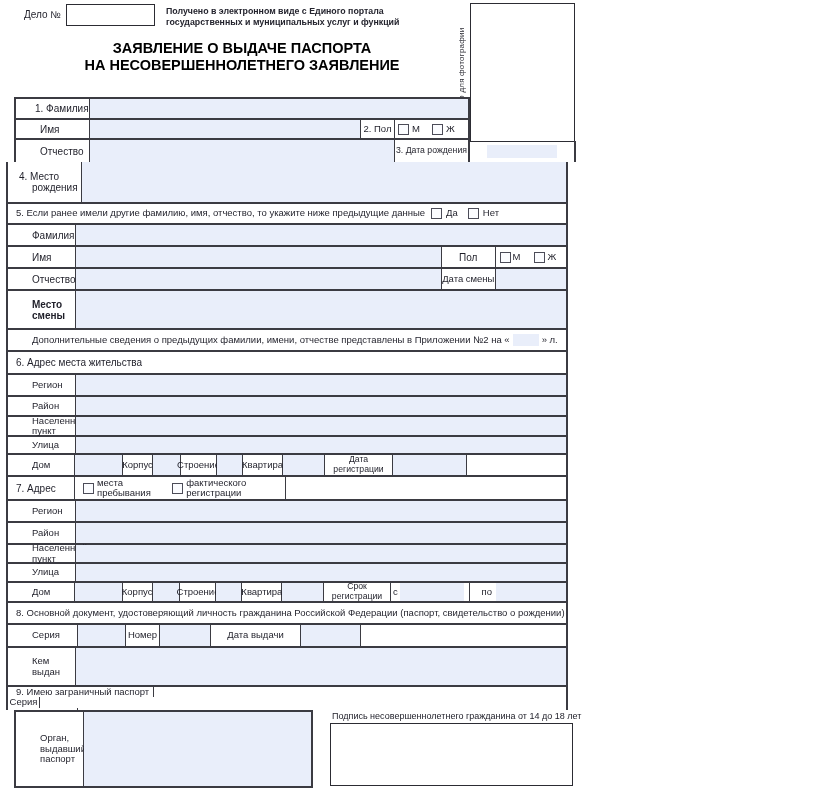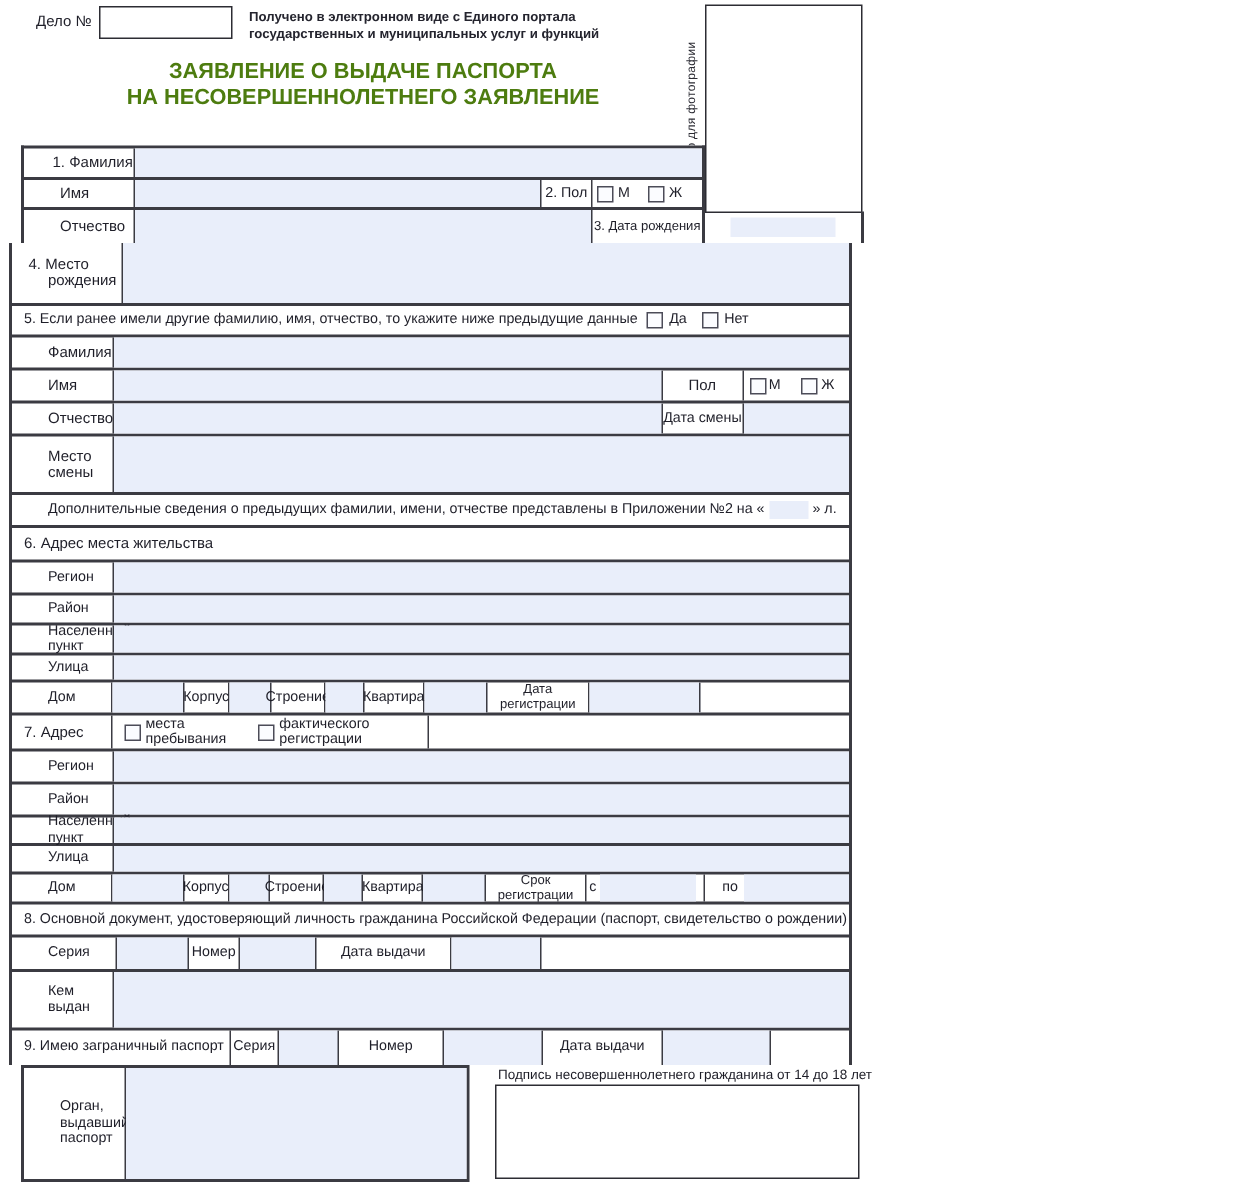--- a/index.html
+++ b/index.html
@@ -9,21 +9,21 @@
   }
   *{margin:0;padding:0;box-sizing:border-box;}
   html,body{background:#fff;}
   body{font-family:"Liberation Sans",sans-serif;color:var(--txt);}
   .page{position:relative;width:830px;height:798px;background:#fff;overflow:hidden;}
 
   
   .case-label{position:absolute;left:24px;top:9px;font-size:10px;}
   .case-box{position:absolute;left:66px;top:4px;width:89px;height:22px;border:1.5px solid #2c2c33;background:#fff;}
   .received{position:absolute;left:166px;top:6px;font-size:8.8px;font-weight:bold;line-height:1.25;color:#24242e;}
-  .title{position:absolute;left:14px;top:40px;width:456px;text-align:center;font-size:14.5px;font-weight:bold;line-height:1.2;color:#4d7c0f;}
+  .title{position:absolute;left:14px;top:40px;width:456px;text-align:center;font-size:14.5px;font-weight:bold;line-height:1.2;color:#000000;}
   .photo-vlabel{position:absolute;left:454px;top:3px;height:139px;width:14px;display:flex;align-items:center;justify-content:center;
     writing-mode:vertical-rl;transform:rotate(180deg);font-size:8px;color:#2b2b33;letter-spacing:.2px;}
   .photo-box{position:absolute;left:470px;top:3px;width:105px;height:139px;border:1.5px solid #2c2c33;background:#fff;}
   .rline{position:absolute;left:574px;top:141px;width:2px;height:21px;background:var(--bc);}
   .dob-input{position:absolute;left:487px;top:145px;width:70px;height:13px;background:var(--blue);}
 
   
   .blockA{position:absolute;left:14px;top:97px;width:456px;border:2px solid var(--bc);border-bottom:none;background:#fff;}
   .blockB{position:absolute;left:6px;top:162px;width:562px;border-left:2px solid var(--bc);border-right:2px solid var(--bc);background:#fff;}
   .blockC{position:absolute;left:14px;top:710px;width:299px;height:78px;border:2px solid var(--bc);display:flex;background:#fff;}
@@ -124,21 +124,21 @@
     </div>
 
     <div class="row" style="height:22px;">
       <div class="c p24" style="width:68px;">Отчество</div>
       <div class="c in" style="width:369px;"></div>
       <div class="c ctr s" style="width:54px;">Дата смены</div>
       <div class="c in nb" style="width:71px;"></div>
     </div>
 
     <div class="row" style="height:39px;">
-      <div class="c p24" style="width:68px;">Место смены</div>
+      <div class="c p24" style="width:68px;font-weight:bold;">Место смены</div>
       <div class="c in fx nb"></div>
     </div>
 
     <div class="row" style="height:22px;">
       <div class="c nb fx p24 s">
         <span>Дополнительные сведения о предыдущих фамилии, имени, отчестве представлены в Приложении №2 на «</span>
         <span class="in" style="display:inline-block;width:26px;height:12px;margin:0 3px;"></span>
         <span>» л.</span>
       </div>
     </div>
@@ -238,21 +238,21 @@
       <div class="c ctr s" style="width:90px;">Дата выдачи</div>
       <div class="c in" style="width:60px;"></div>
       <div class="c nb fx"></div>
     </div>
 
     <div class="row" style="height:39px;">
       <div class="c p24 s" style="width:68px;">Кем выдан</div>
       <div class="c in fx nb"></div>
     </div>
 
-    <div class="row" style="height:23px;border-bottom:none;">
+    <div class="row" style="height:23px;border-bottom:none;flex-direction:column;">
       <div class="c p8 s" style="width:146px;">9. Имею заграничный паспорт</div>
       <div class="c ctr s" style="width:32px;">Серия</div>
       <div class="c in" style="width:40px;"></div>
       <div class="c ctr s" style="width:70px;">Номер</div>
       <div class="c in" style="width:66px;"></div>
       <div class="c ctr s" style="width:80px;">Дата выдачи</div>
       <div class="c in" style="width:72px;"></div>
       <div class="c nb fx"></div>
     </div>
   </div>

